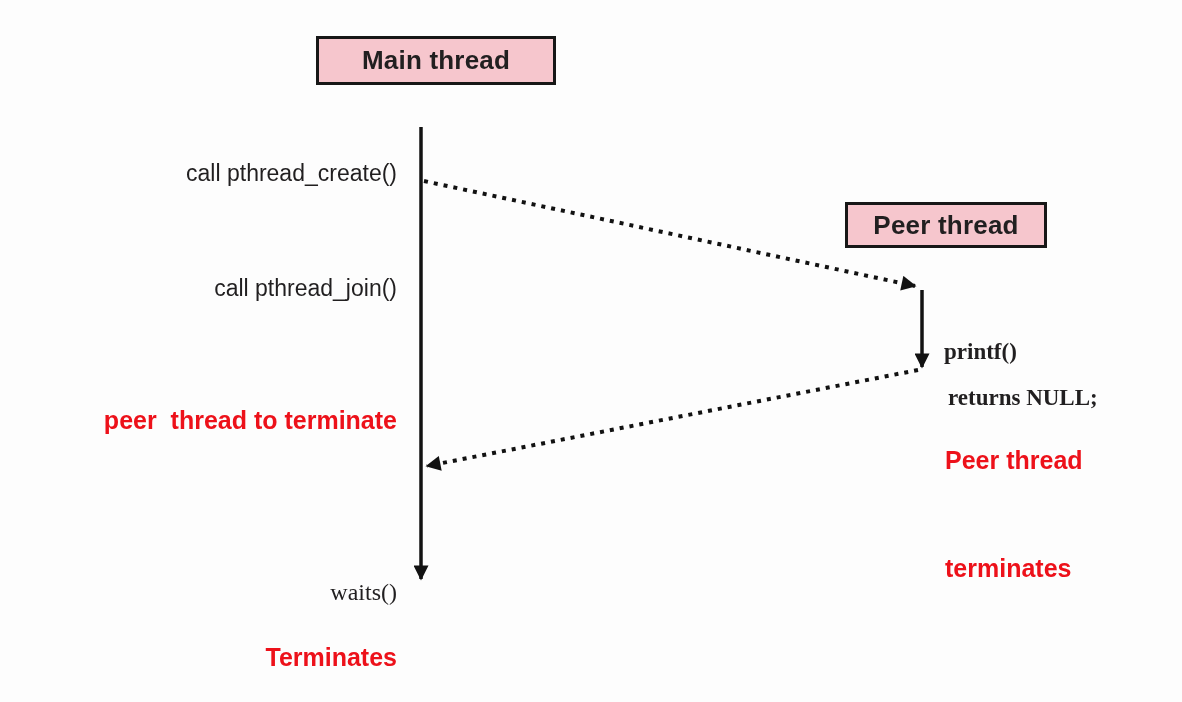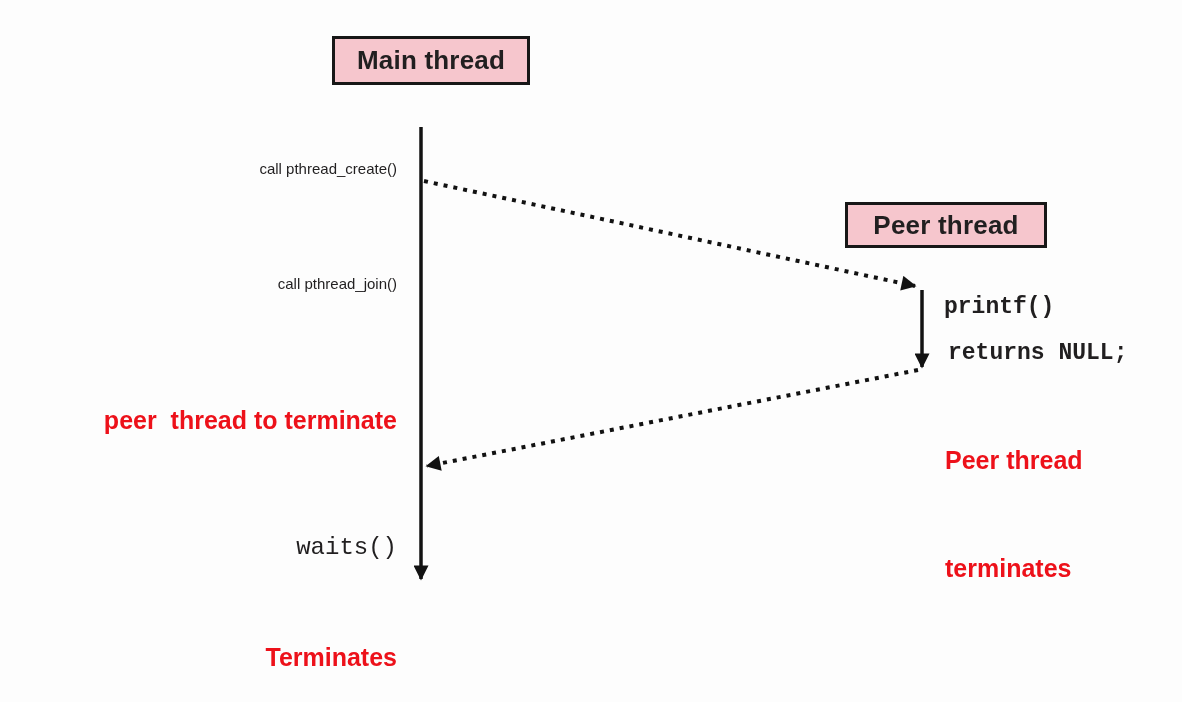--- a/index.html
+++ b/index.html
@@ -13,28 +13,28 @@
   }
   .wires{position:absolute; inset:0; width:1182px; height:702px;}
   .wires line.solid{stroke:var(--wire); stroke-width:3.5;}
   .wires line.dotted{stroke:var(--wire); stroke-width:4; stroke-dasharray:4 6;}
 
   .box{
     position:absolute; background:var(--pink); border:3px solid var(--border);
     display:flex; align-items:center; justify-content:center;
     font-weight:bold; font-size:26px; letter-spacing:.2px; box-sizing:border-box;
   }
-  .main-box{left:332px; top:36px; width:198px; height:49px;}
+  .main-box{left:316px; top:36px; width:240px; height:49px;}
   .peer-box{left:845px; top:202px; width:202px; height:46px;}
 
   .lbl{position:absolute; white-space:pre; line-height:1.2;}
   .l-col{right:785px; text-align:right;}
-  .plain{font-size:15px; color:var(--ink);}
+  .plain{font-size:23px; color:var(--ink);}
   .redb{font-size:25px; font-weight:bold; color:var(--red); line-height:36px;}
-  .mono{font-family:Liberation Mono, monospace;}
+  .mono{font-family:Liberation Serif, serif;margin-top:44px;}
   .code{font-size:24px; color:var(--ink);}
   .codeb{font-size:23px; font-weight:bold; color:var(--ink);}
 </style>
 </head>
 <body>
 
 <div class="canvas">
 
   <svg class="wires" viewBox="0 0 1182 702" aria-hidden="true">
     <defs>

